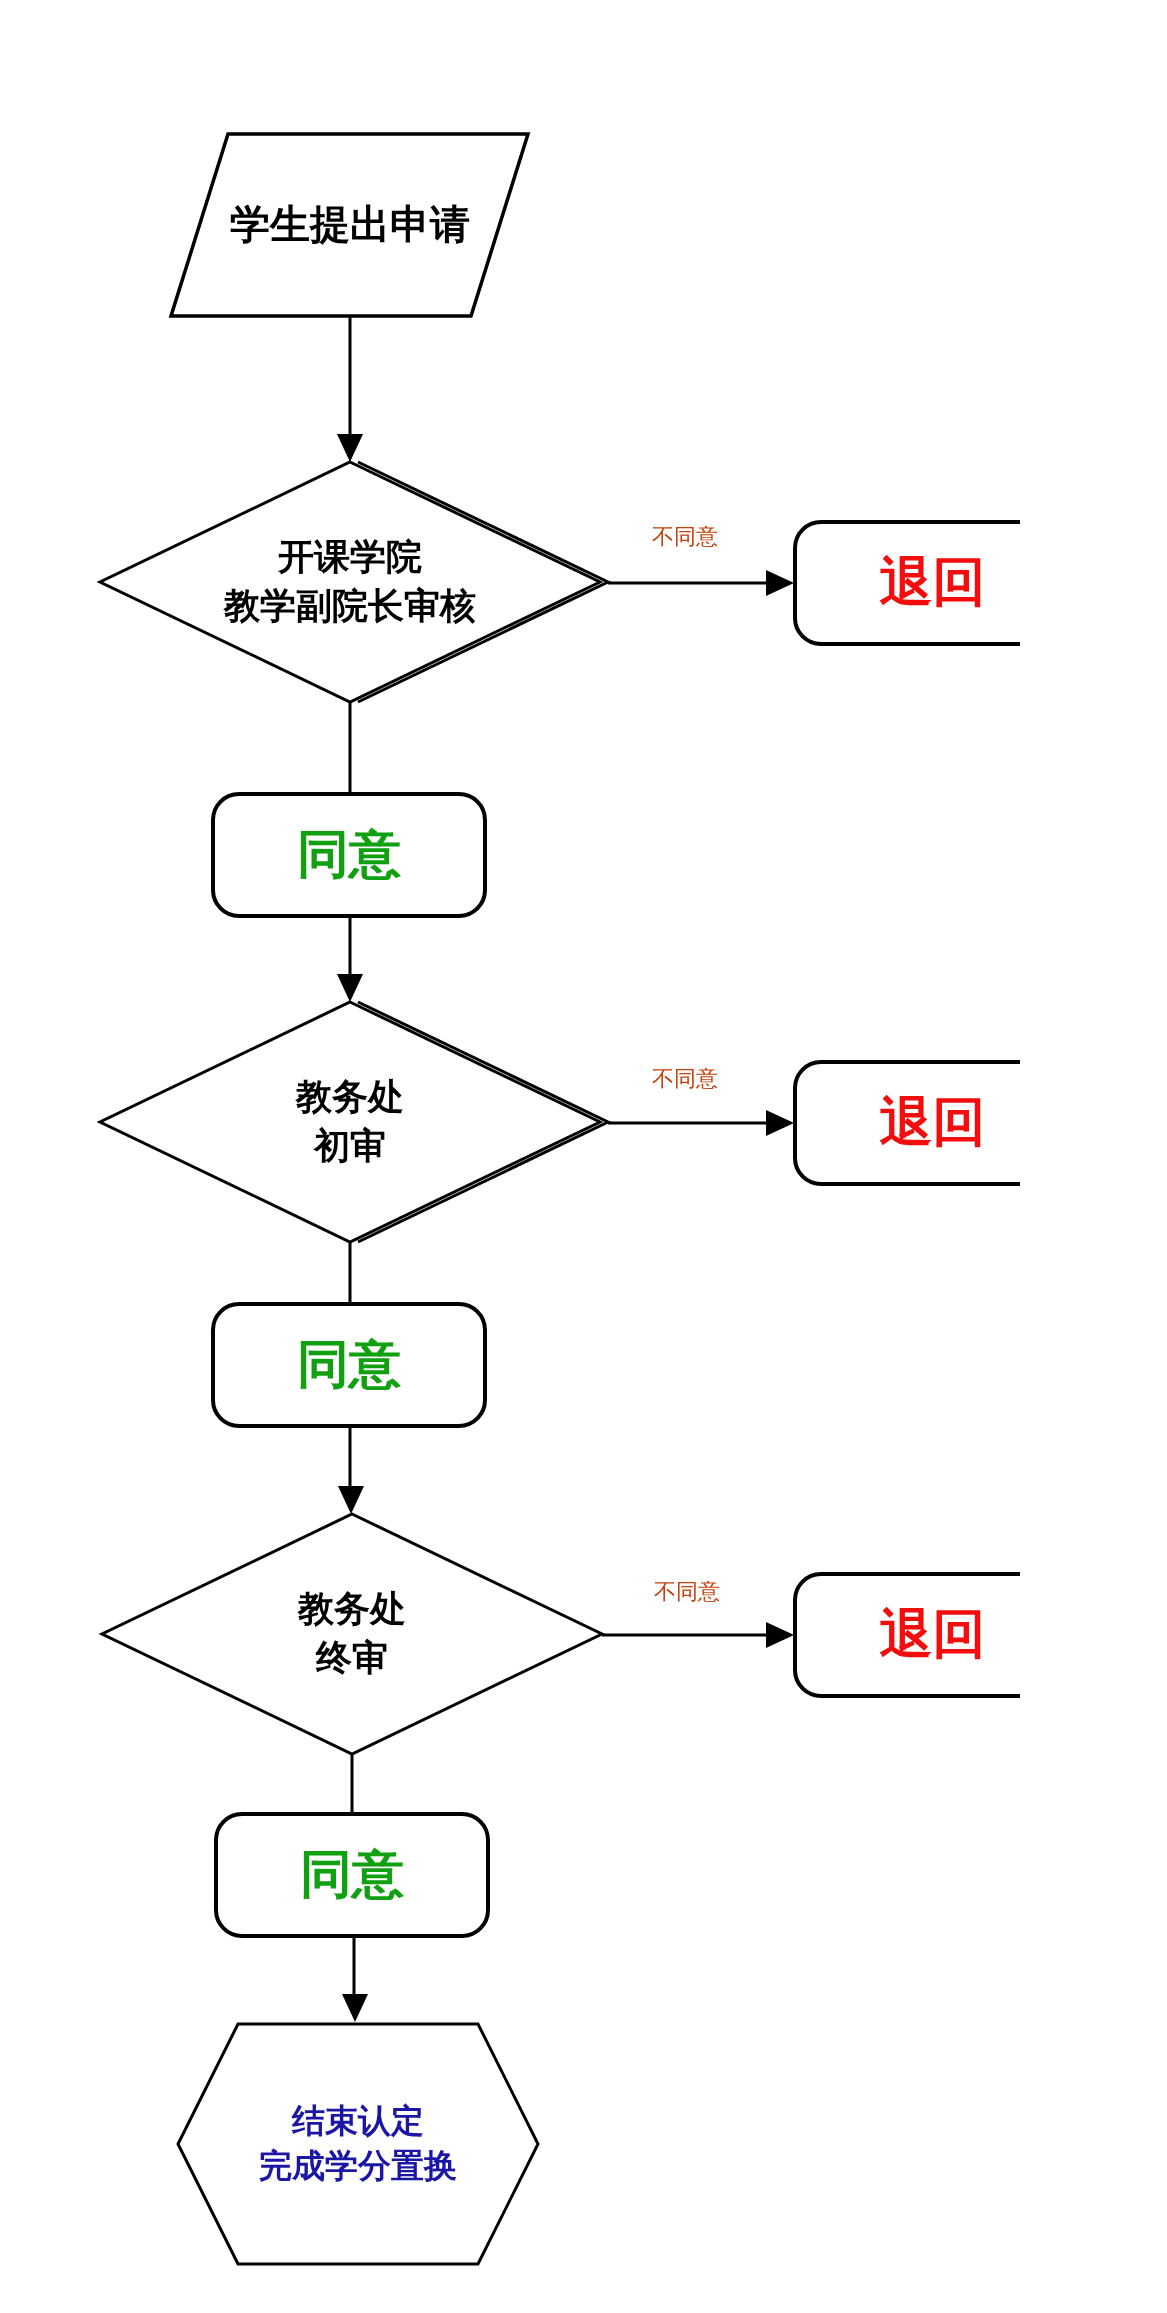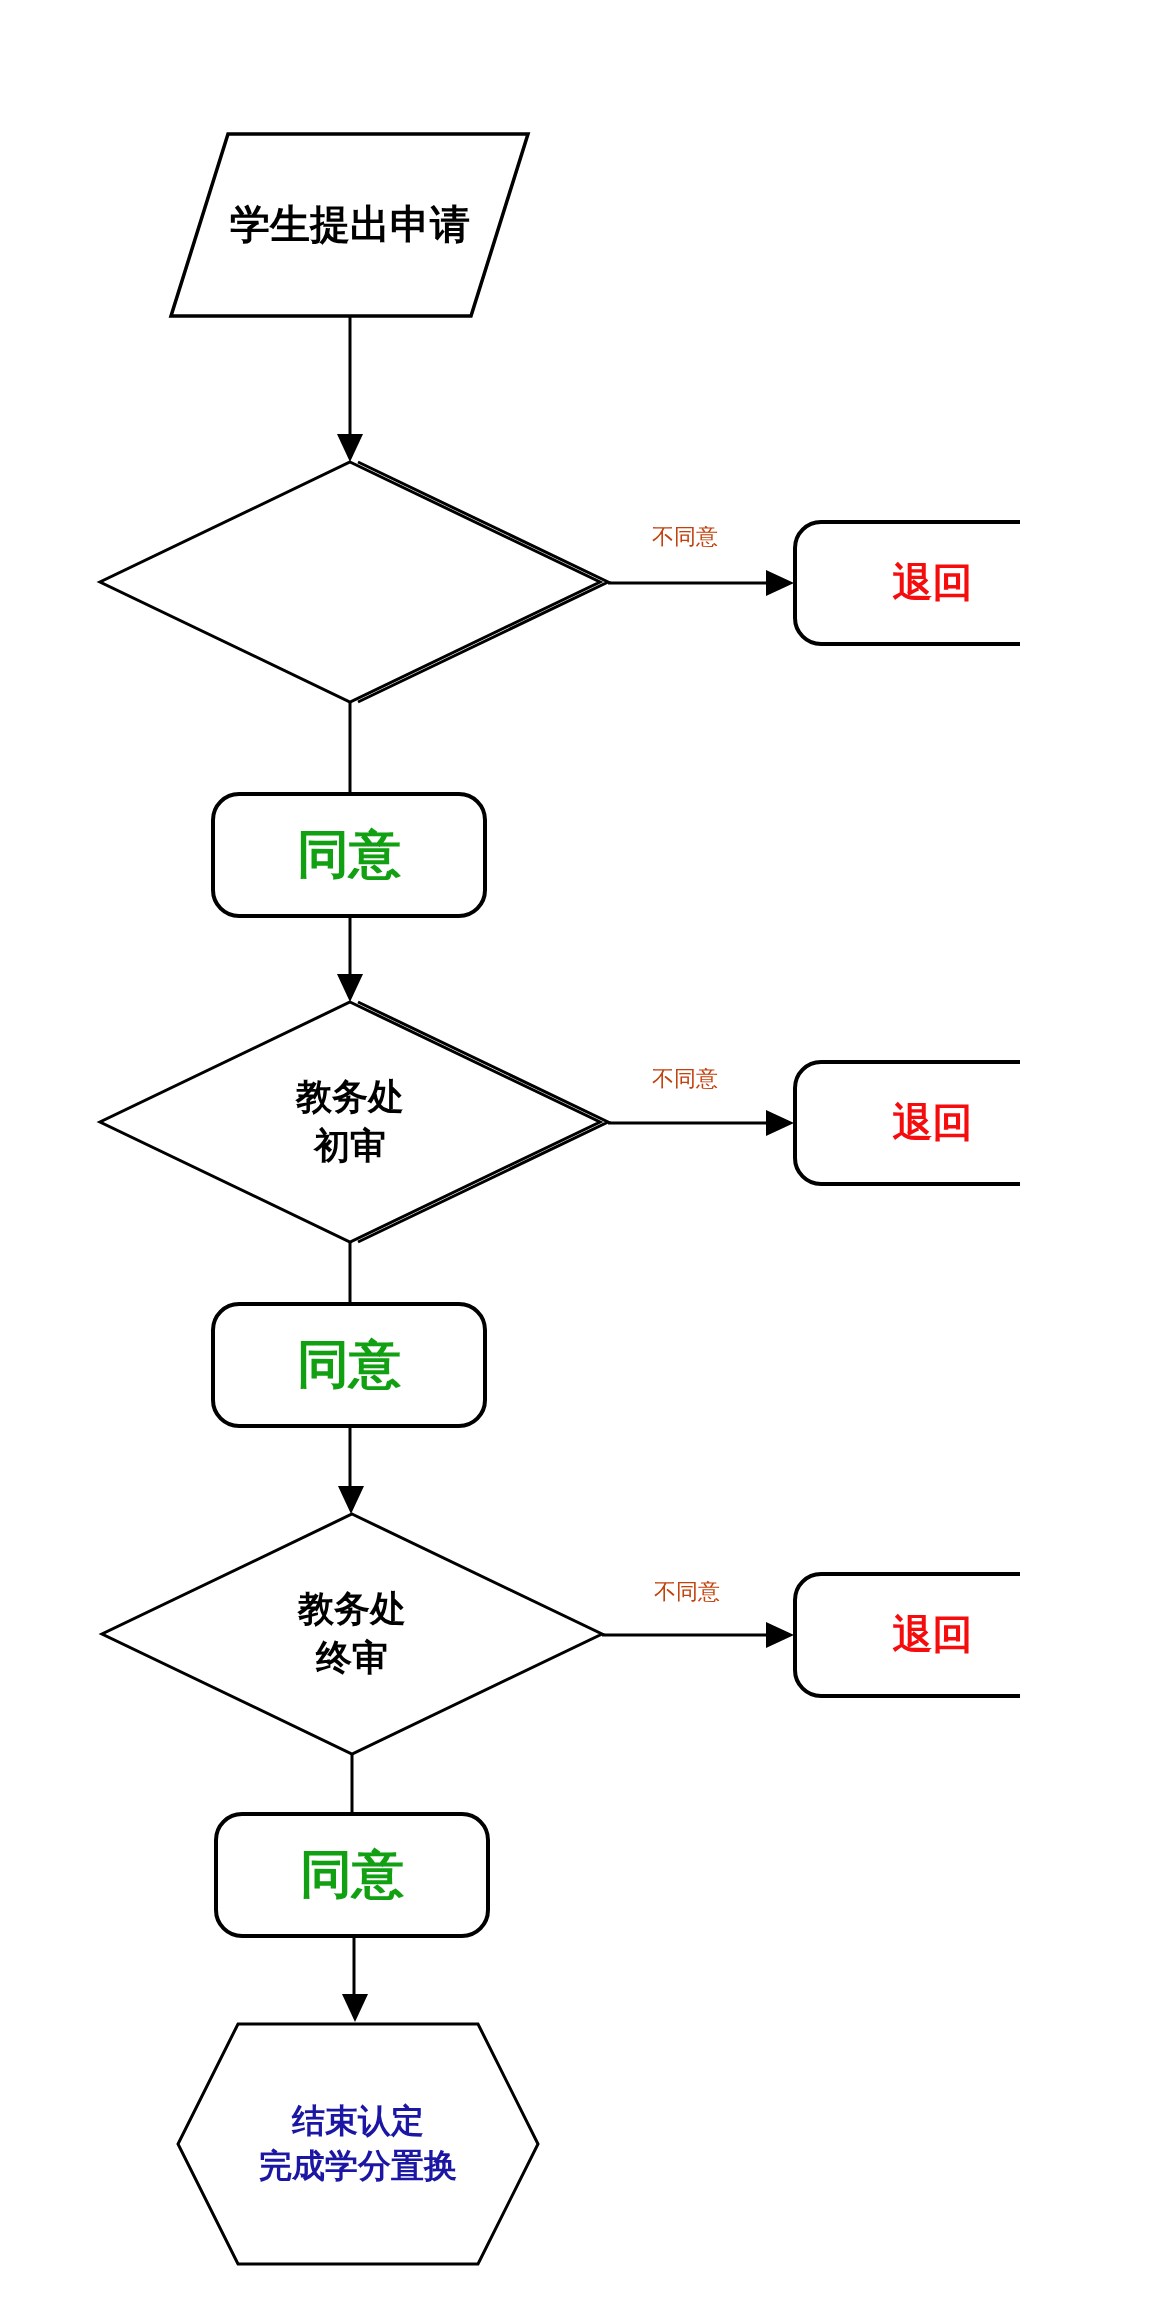--- a/index.html
+++ b/index.html
@@ -28,21 +28,21 @@
     justify-content: center;
     text-align: center;
     color: #000000;
     white-space: pre-line;
     line-height: 1.35;
     pointer-events: none;
   }
   .lbl-start   { font-size: 40px; font-weight: bold; }
   .lbl-diamond { font-size: 36px; font-weight: bold; }
   .lbl-approve { font-size: 52px; font-weight: bold; color: #11A011; }
-  .lbl-reject-box { font-size: 40px; font-weight: bold; color: #F50D0D; }
+  .lbl-reject-box { font-size: 53px; font-weight: bold; color: #F50D0D; }
   .lbl-reject-edge { font-size: 22px; font-weight: normal; color: #c2410c; }
   .lbl-end     { font-size: 33px; font-weight: bold; color: #1B16A3; }
 </style>
 </head>
 <body>
 
 <div class="canvas">
 
   <svg class="shapes" width="1167" height="2313" viewBox="0 0 1167 2313">
 
@@ -87,20 +87,22 @@
     <rect x="216" y="1770" width="272" height="122" rx="26" ry="26" fill="#ffffff" stroke="#000000" stroke-width="4"></rect>
 
     <path d="M354,1892 V1952" fill="none" stroke="#000000" stroke-width="3"></path>
     <polygon points="355,1978 342,1950 368,1950" fill="#000000"></polygon>
 
     <polygon points="238,1980 478,1980 538,2100 478,2220 238,2220 178,2100" fill="#ffffff" stroke="#000000" stroke-width="3"></polygon>
   </svg>
 
   <div class="label lbl-start" style="left:180px; top:131px; width:340px; height:100px;">学生提出申请</div>
 
+  <div class="label lbl-diamond" style="left:150px; top:468px; width:400px; height:140px;">开课学院
+教学副院长审核</div>
 
   <div class="label lbl-reject-edge" style="left:600px; top:470px; width:170px; height:46px;">不同意</div>
 
   <div class="label lbl-reject-box" style="left:795px; top:478px; width:275px; height:122px;">退回</div>
 
   <div class="label lbl-approve" style="left:213px; top:750px; width:272px; height:122px;">同意</div>
 
   <div class="label lbl-diamond" style="left:150px; top:1008px; width:400px; height:140px;">教务处
 初审</div>
 

